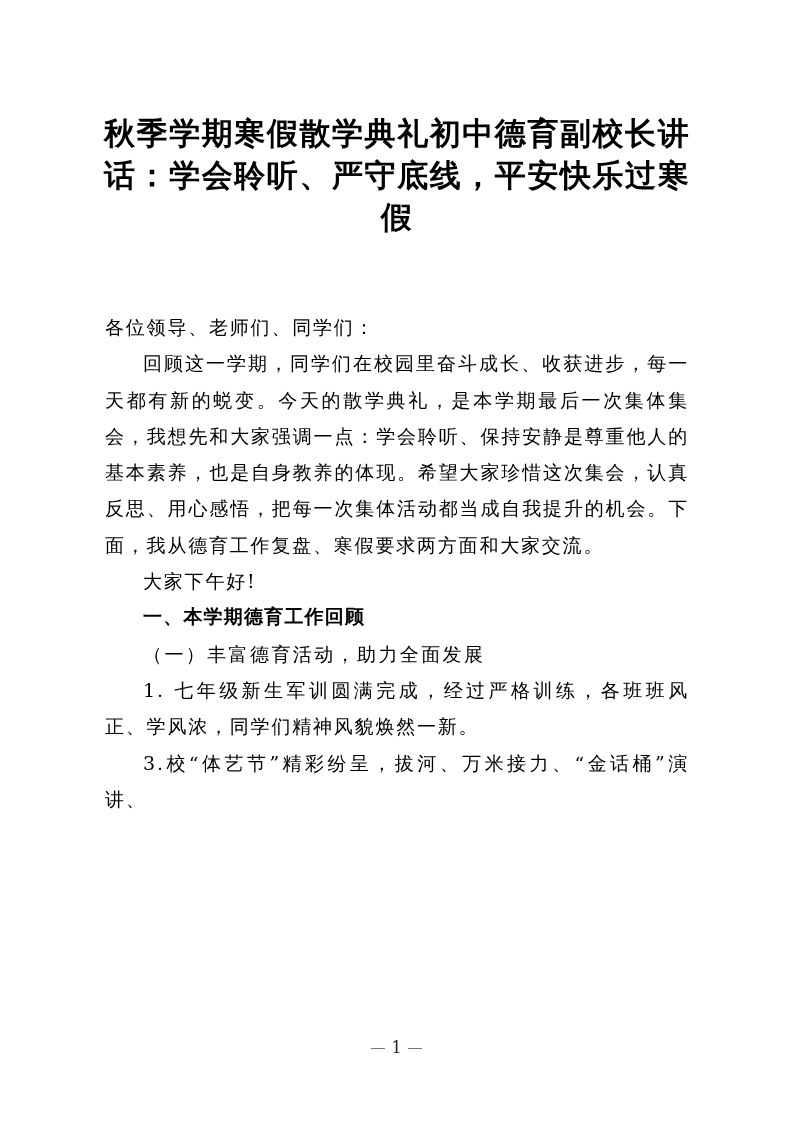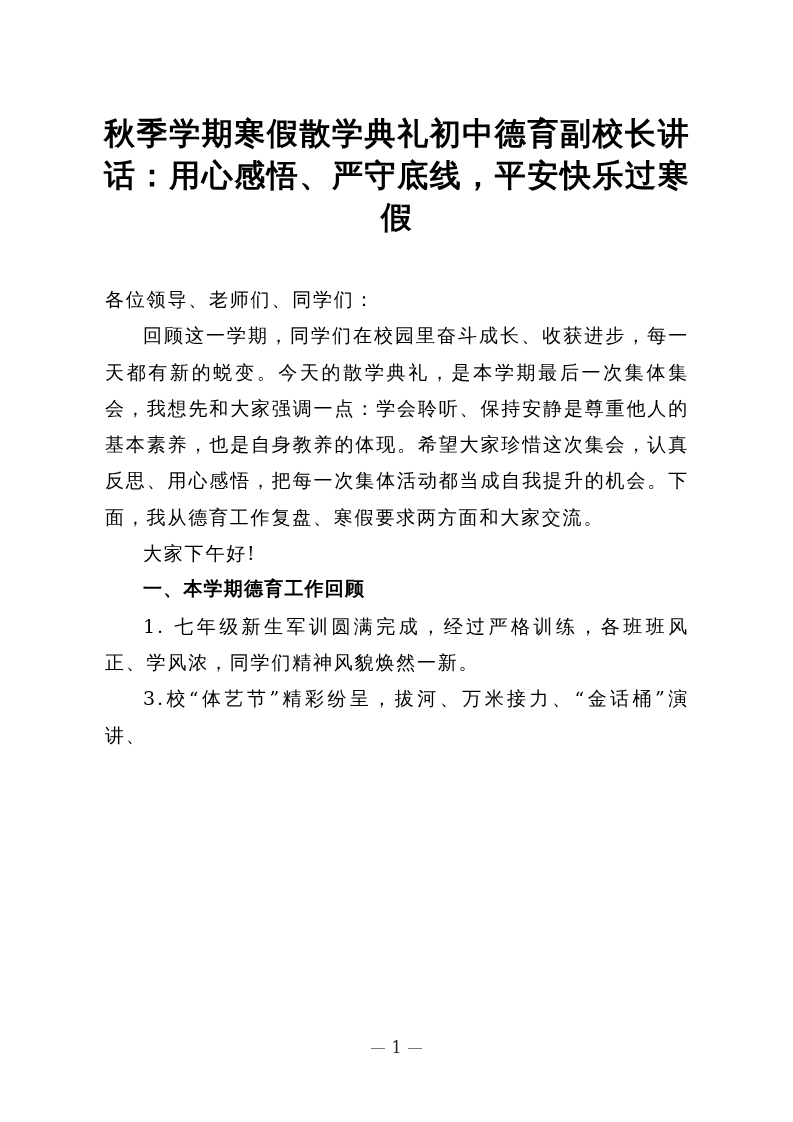--- a/index.html
+++ b/index.html
@@ -45,20 +45,21 @@
     line-height: 36.3px;
     letter-spacing: 1.8px;
   }
   .body p {
     margin: 0;
     text-align: justify;
     text-indent: 2em;
   }
   .body p.salutation {
     text-indent: 0;
+    margin-top: 28px;
   }
   .body p.h1 {
     font-family: Liberation Serif, serif;
     font-weight: bold;
     letter-spacing: 1.2px;
   }
   .body p.h2 {
     font-family: "DejaVu Sans", sans-serif;
     letter-spacing: 2.4px;
   }
@@ -79,27 +80,28 @@
     background: #777;
     vertical-align: middle;
     margin: 0 6px;
   }
 </style>
 </head>
 <body>
 
 <div class="page">
 
-  <h1 class="title">秋季学期寒假散学典礼初中德育副校长讲话：用心感悟、严守底线，平安快乐过寒假</h1>
+  <h1 class="title">秋季学期寒假散学典礼初中德育副校长讲话：学会聆听、严守底线，平安快乐过寒假</h1>
 
   <div class="body">
     <p class="salutation">各位领导、老师们、同学们：</p>
     <p>回顾这一学期，同学们在校园里奋斗成长、收获进步，每一天都有新的蜕变。今天的散学典礼，是本学期最后一次集体集会，我想先和大家强调一点：学会聆听、保持安静是尊重他人的基本素养，也是自身教养的体现。希望大家珍惜这次集会，认真反思、用心感悟，把每一次集体活动都当成自我提升的机会。下面，我从德育工作复盘、寒假要求两方面和大家交流。</p>
     <p>大家下午好!</p>
     <p class="h1">一、本学期德育工作回顾</p>
+    <p class="h2">（一）丰富德育活动，助力全面发展</p>
     <p>1. 七年级新生军训圆满完成，经过严格训练，各班班风正、学风浓，同学们精神风貌焕然一新。</p>
     <p>3.校“体艺节”精彩纷呈，拔河、万米接力、“金话桶”演讲、</p>
   </div>
 
   <div class="footer">
     <span class="dash"></span><span>1</span><span class="dash"></span>
   </div>
 
 </div>
 

